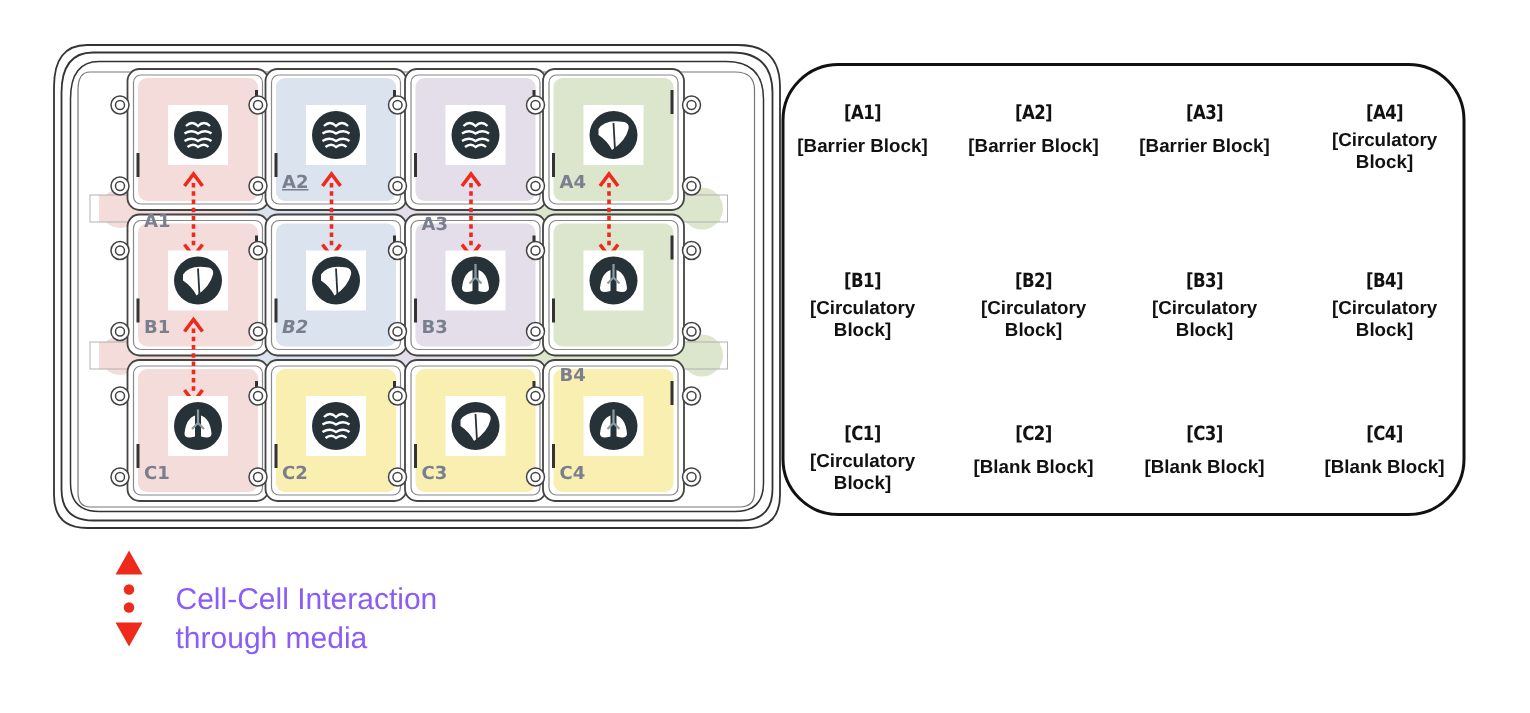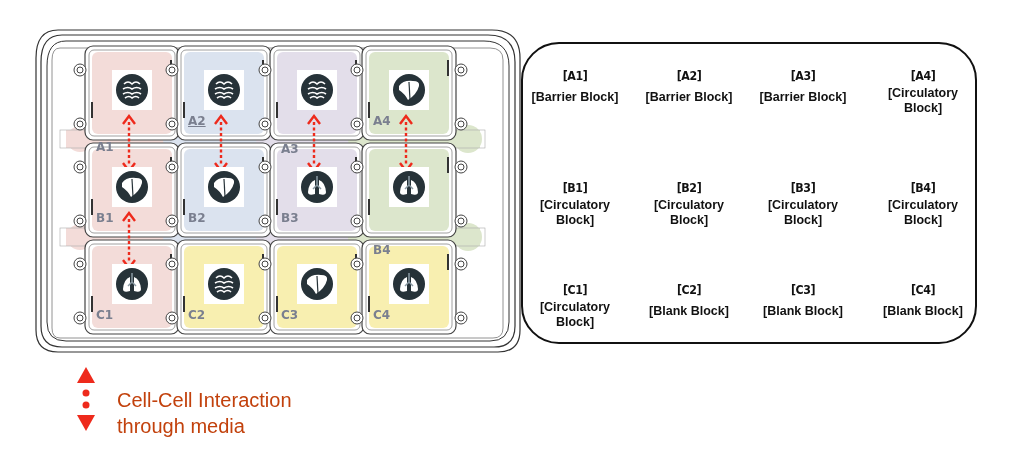--- a/index.html
+++ b/index.html
@@ -6,21 +6,21 @@
   body { width: 1020px; height: 475px; background: #ffffff; position: relative; overflow: hidden; font-family: "Liberation Sans", sans-serif; }
   #plate { position: absolute; left: 0; top: 0; width: 530px; height: 360px; }
   .tile-label { position: absolute; font-family: "DejaVu Sans", sans-serif; font-size: 12px; color: #7a7f8f; font-weight: bold; }
   .icon-box { position: absolute; width: 40px; height: 40px; background: #ffffff; }
   .icon-box svg { width: 40px; height: 40px; display: block; }
   #panel { position: absolute; left: 521px; top: 42px; width: 456px; height: 302px; border: 2px solid #111; border-radius: 38px; box-sizing: border-box; }
   .cell { position: absolute; width: 120px; text-align: center; color: #111; }
   .cell .id { font-family: "DejaVu Sans", sans-serif; font-weight: bold; font-size: 13px; letter-spacing: -0.5px; transform: scaleX(0.85); display: block; line-height: 16px; }
   .cell .type { font-weight: bold; font-size: 12.5px; line-height: 15px; display: block; }
   #legend { position: absolute; left: 75px; top: 365px; width: 300px; height: 75px; }
-  #legend-text { position: absolute; left: 42px; top: 22px; font-size: 20px; line-height: 26px; color: #c2410c; }
+  #legend-text { position: absolute; left: 42px; top: 22px; font-size: 20px; line-height: 26px; color: #8b5cf6; }
 </style>
 </head>
 <body>
 
 <svg id="plate" viewBox="0 0 530 360" xmlns="http://www.w3.org/2000/svg">
 
   <g fill="none" stroke="#333" stroke-width="1.2">
     <path d="M58 30 H492 Q520 30 520 58 V330 Q520 352 498 352 H58 Q36 352 36 330 V58 Q36 30 58 30 Z"></path>
     <path d="M62 35 H488 Q515 35 515 62 V326 Q515 347 494 347 H62 Q41 347 41 326 V62 Q41 35 62 35 Z"></path>
     <path d="M66 41 H484 Q509 41 509 66 V322 Q509 341 490 341 H66 Q47 341 47 322 V66 Q47 41 66 41 Z" stroke-width="1"></path>
@@ -297,21 +297,21 @@
       </svg>
     </div>
     <div class="tile-label" style="left: 96px; top: 211px;">B1</div>
     <div class="icon-box" style="left: 204px; top: 167px;">
       <svg viewBox="0 0 40 40">
         <circle cx="20" cy="20" r="16" fill="#263238"></circle>
         <path d="M10 16 Q14 10 24 11 Q31 11 30 16 Q28 24 19 30 Q16 24 10 20 Z" fill="#fff"></path>
         <path d="M20 12 L21 30" stroke="#263238" stroke-width="1.2"></path>
       </svg>
     </div>
-    <div class="tile-label" style="left: 188px; top: 211px;">B2</div>
+    <div class="tile-label" style="left: 188px; top: 211px; font-style: italic;">B2</div>
     <div class="icon-box" style="left: 297px; top: 167px;">
       <svg viewBox="0 0 40 40">
         <circle cx="20" cy="20" r="16" fill="#263238"></circle>
         <path d="M18 13 Q12 15 11 25 Q11 29 18 27 Z M22 13 Q28 15 29 25 Q29 29 22 27 Z" fill="#fff"></path>
         <path d="M20 9 V18 M20 18 L16 22 M20 18 L24 22" stroke="#8a9aa4" stroke-width="1.5" fill="none"></path>
       </svg>
     </div>
     <div class="tile-label" style="left: 281px; top: 211px;">B3</div>
     <div class="icon-box" style="left: 389px; top: 167px;">
       <svg viewBox="0 0 40 40">

